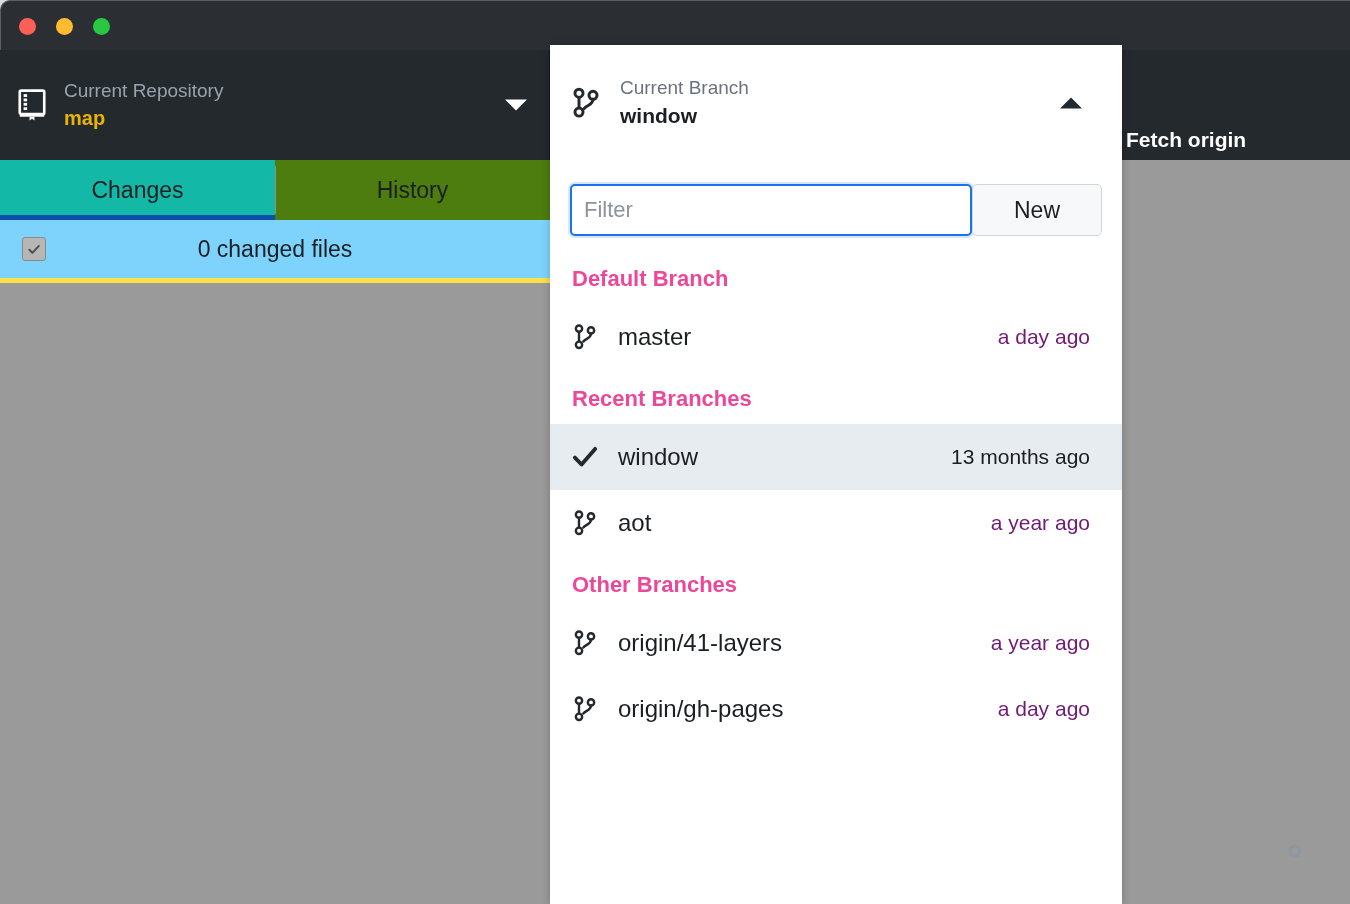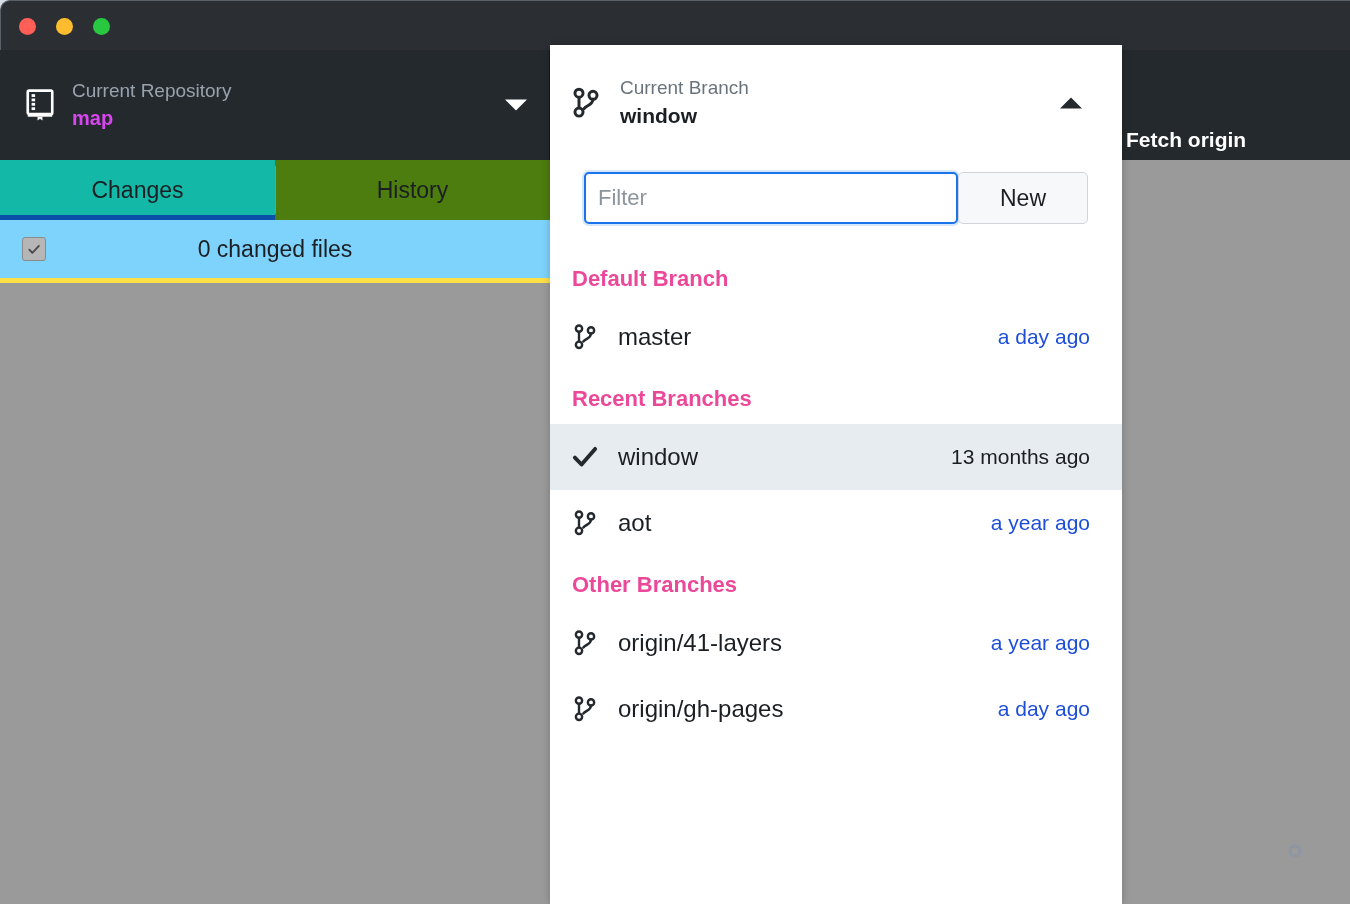--- a/index.html
+++ b/index.html
@@ -32,28 +32,28 @@
 
   
   .toolbar {
     position:absolute; left:0; top:50px; width:1350px; height:110px;
     background:#24292e;
     display:flex;
   }
   .repo-chooser {
     width:550px; height:110px;
     display:flex; align-items:center;
-    padding-left:26px;
+    padding-left:18px;
     position:relative;
     border-right:1px solid #141719;
   }
   .repo-icon { width:28px; height:32px; flex:0 0 auto; margin-right:18px; }
   .repo-text { display:flex; flex-direction:column; justify-content:center; }
   .lbl-small { font-size:19px; color:#9aa3ad; line-height:1.45; font-weight:400; }
-  .lbl-big   { font-size:20px; color:#d946ef; font-weight:700; line-height:1.45; }
+  .lbl-big   { font-size:20px; color:#eab308; font-weight:700; line-height:1.45; }
   .caret-down {
     position:absolute; right:22px; top:50%; transform:translateY(-50%);
     width:0; height:0;
     border-left:11px solid transparent;
     border-right:11px solid transparent;
     border-top:11px solid #ffffff;
   }
 
   .fetch-origin {
     position:absolute; left:1057px; top:50px;
@@ -133,22 +133,22 @@
   .ph-big   { font-size:21px; color:#1b1f23; font-weight:700; line-height:1.45; }
   .caret-up {
     position:absolute; right:40px; top:50%; transform:translateY(-50%);
     width:0; height:0;
     border-left:11px solid transparent;
     border-right:11px solid transparent;
     border-bottom:11px solid #24292e;
   }
 
   .filter-row {
-    display:flex; align-items:center; 
-    padding:0 34px;
+    display:flex; align-items:flex-end; 
+    padding:0 20px;
     height:76px;
   }
   .filter-input {
     flex:1 1 auto; height:52px;
     border:2px solid #1a73e8;
     border-radius:5px;
     background:#fff;
     font-size:22px;
     color:#1b1f23;
     padding:0 12px;
@@ -177,21 +177,21 @@
     height:66px;
     display:flex; align-items:center;
     padding:0 0 0 22px;
     position:relative;
   }
   .branch-row.selected { background:#e7ecf0; }
   .row-icon { width:26px; height:30px; flex:0 0 auto; margin-right:20px; display:flex; align-items:center; justify-content:center; }
   .row-name { font-size:24px; color:#1b1f23; }
   .row-date {
     position:absolute; right:32px;
-    font-size:21px; color:#1d4ed8;
+    font-size:21px; color:#701a75;
   }
   .branch-row.selected .row-date { color:#1b1f23; }
 
   
 </style>
 </head>
 <body>
 
 <div id="app">
 

